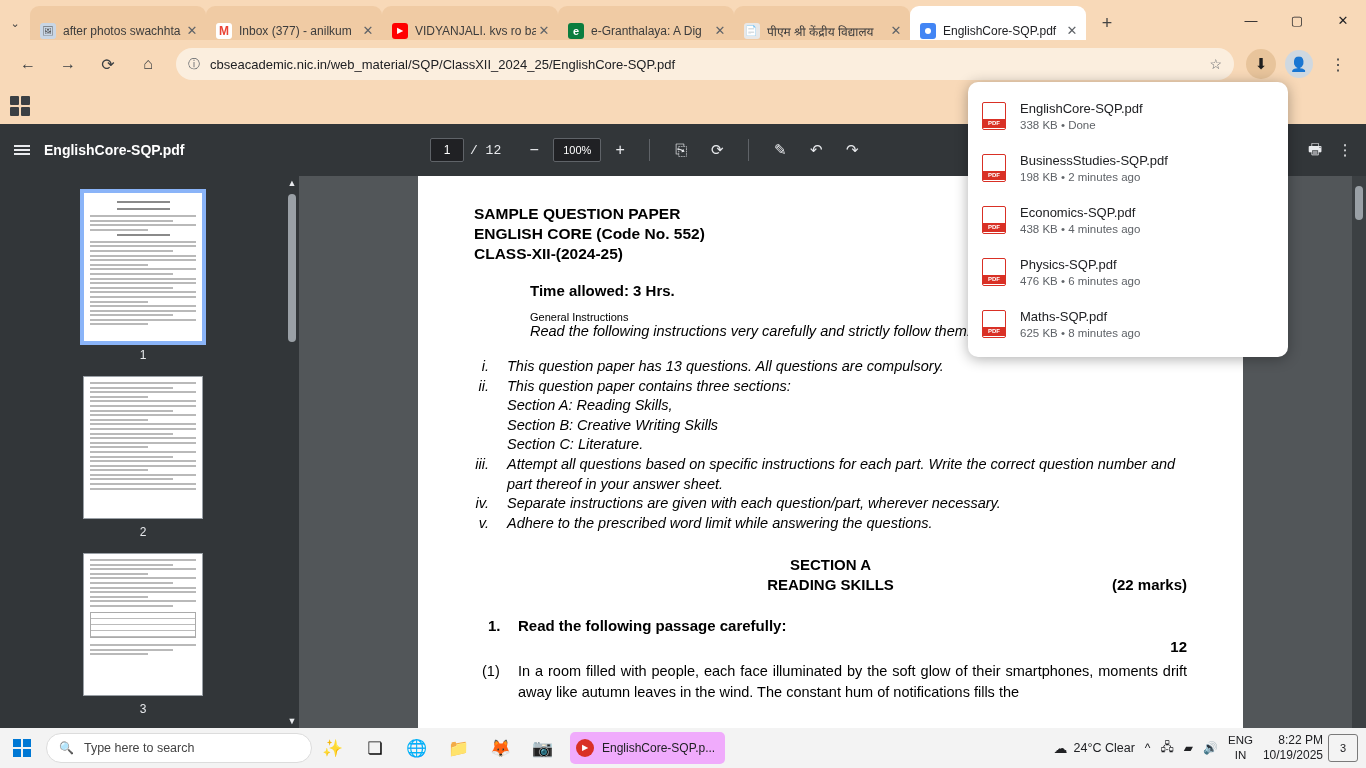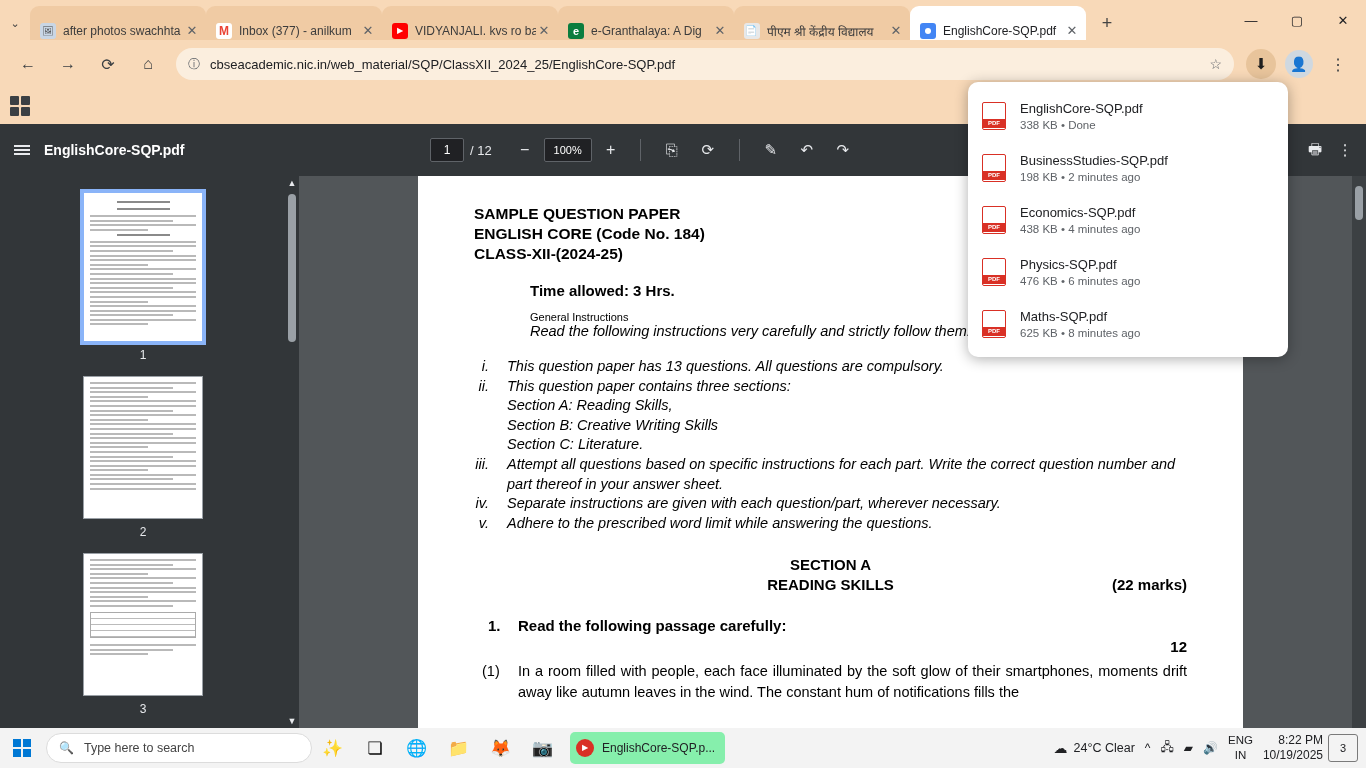--- a/index.html
+++ b/index.html
@@ -119,21 +119,21 @@
   .ham i { display: block; width: 16px; height: 2px; background: #e8eaed; margin: 2px 0; }
   .pdf-title { font-size: 14px; font-weight: bold; color: #fff; }
   .pdf-center {
     position: absolute; left: 430px; top: 0; height: 52px;
     display: flex; align-items: center; gap: 6px;
   }
   .pagebox {
     width: 34px; height: 24px; background: #202124; border: 1px solid #5f6368;
     color: #fff; text-align: center; font-size: 12px; line-height: 22px; border-radius: 2px;
   }
-  .pagecount { font-size: 13px; color: #e8eaed; margin-right: 14px; }
+  .pagecount { font-size: 13px; color: #e8eaed; margin-right: 14px; font-family: Liberation Mono, monospace; }
   .zbtn { width: 26px; height: 26px; display: flex; align-items: center; justify-content: center; font-size: 16px; color: #e8eaed; }
   .zoombox {
     width: 48px; height: 24px; background: #202124; border: 1px solid #5f6368;
     color: #fff; text-align: center; font-size: 11px; line-height: 22px; border-radius: 2px;
   }
   .sep { width: 1px; height: 22px; background: #5f6368; margin: 0 10px; }
   .ticon { width: 30px; height: 30px; display: flex; align-items: center; justify-content: center; font-size: 15px; color: #e8eaed; }
   .pdf-right { position: absolute; right: 6px; top: 0; height: 52px; display: flex; align-items: center; }
 
   .pdf-body {
@@ -229,21 +229,21 @@
     display: flex; align-items: center; padding: 0 12px; margin-left: 2px;
     font-size: 12.5px; color: #444; border: 1px solid #dcdcdc;
   }
   .search .sicon { margin-right: 10px; color: #555; font-size: 12px; }
   .tb-app {
     width: 42px; height: 40px; display: flex; align-items: center; justify-content: center;
     font-size: 17px;
   }
   .tb-active {
     height: 32px; margin-left: 6px; padding: 0 10px 0 6px;
-    background: #86efac; border-radius: 5px;
+    background: #f0abfc; border-radius: 5px;
     display: flex; align-items: center; font-size: 12px; color: #202124;
     max-width: 160px; overflow: hidden; white-space: nowrap;
   }
   .tb-active .ic { width: 18px; height: 18px; border-radius: 50%; background: #d93025; margin-right: 8px; flex: 0 0 18px; position: relative; }
   .tb-active .ic::after { content: "▶"; position: absolute; inset: 0; color: #fff; font-size: 8px; text-align: center; line-height: 18px; }
   .tray { position: absolute; right: 0; bottom: 0; height: 40px; display: flex; align-items: center; font-size: 12px; color: #202124; }
   .tray > div { padding: 0 5px; }
   .weather { display: flex; align-items: center; font-size: 12.5px; }
   .weather .wic { margin-right: 6px; font-size: 14px; }
   .clock { text-align: right; line-height: 15px; font-size: 12px; padding-right: 8px; }
@@ -446,21 +446,21 @@
     </div>
 
     <div class="thumbscroll">
       <div class="arrow">▲</div>
       <div class="bar"></div>
       <div class="arrow" style="position:absolute;bottom:0;left:0;right:0;">▼</div>
     </div>
 
     <div class="pagearea">
       <div class="doc-title">SAMPLE QUESTION PAPER</div>
-      <div class="doc-title">ENGLISH CORE (Code No. 184)</div>
+      <div class="doc-title">ENGLISH CORE (Code No. 552)</div>
       <div class="doc-title">CLASS-XII-(2024-25)</div>
 
       <div class="doc-time">Time allowed: 3 Hrs.</div>
       <div class="doc-gi">General Instructions</div>
       <div class="doc-read">Read the following instructions very carefully and strictly follow them:</div>
 
       <div class="instr">
         <div class="row">
             <div class="rn">i.</div>
             <div class="rt">This question paper has 13 questions. All questions are compulsory.</div>

